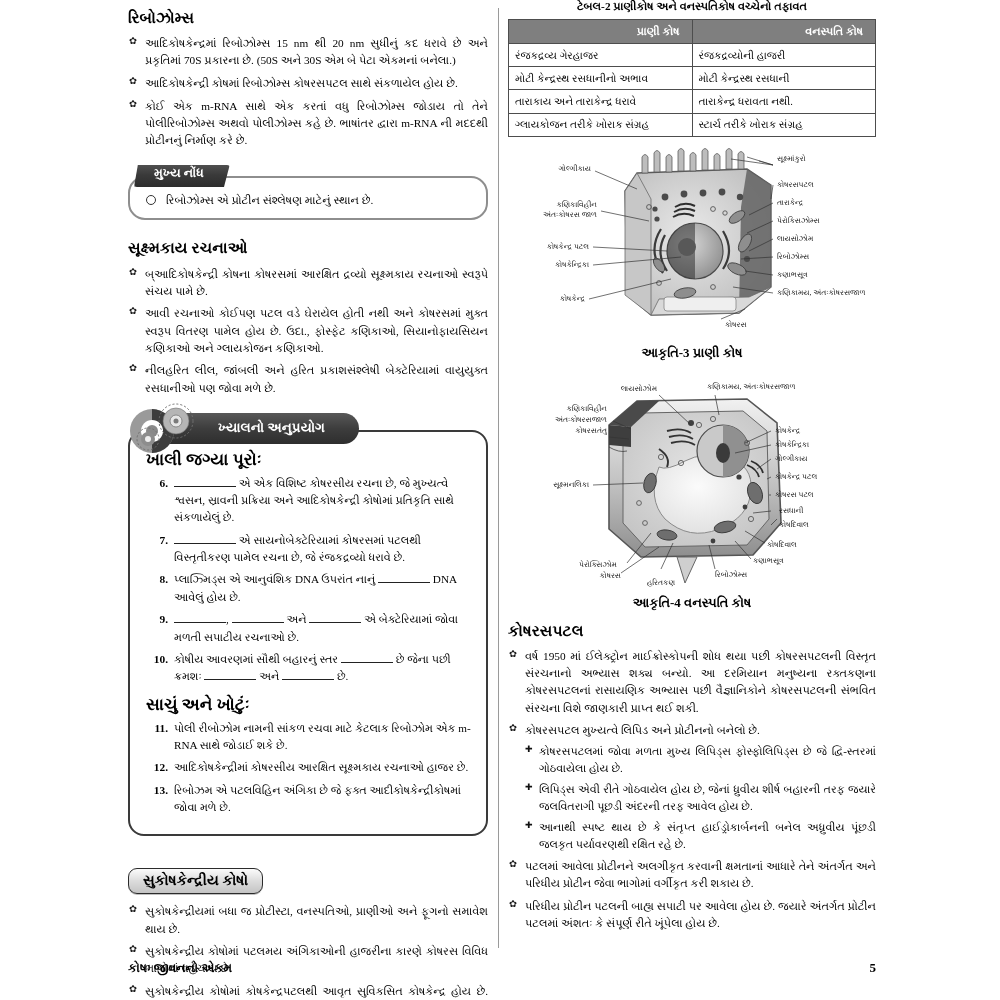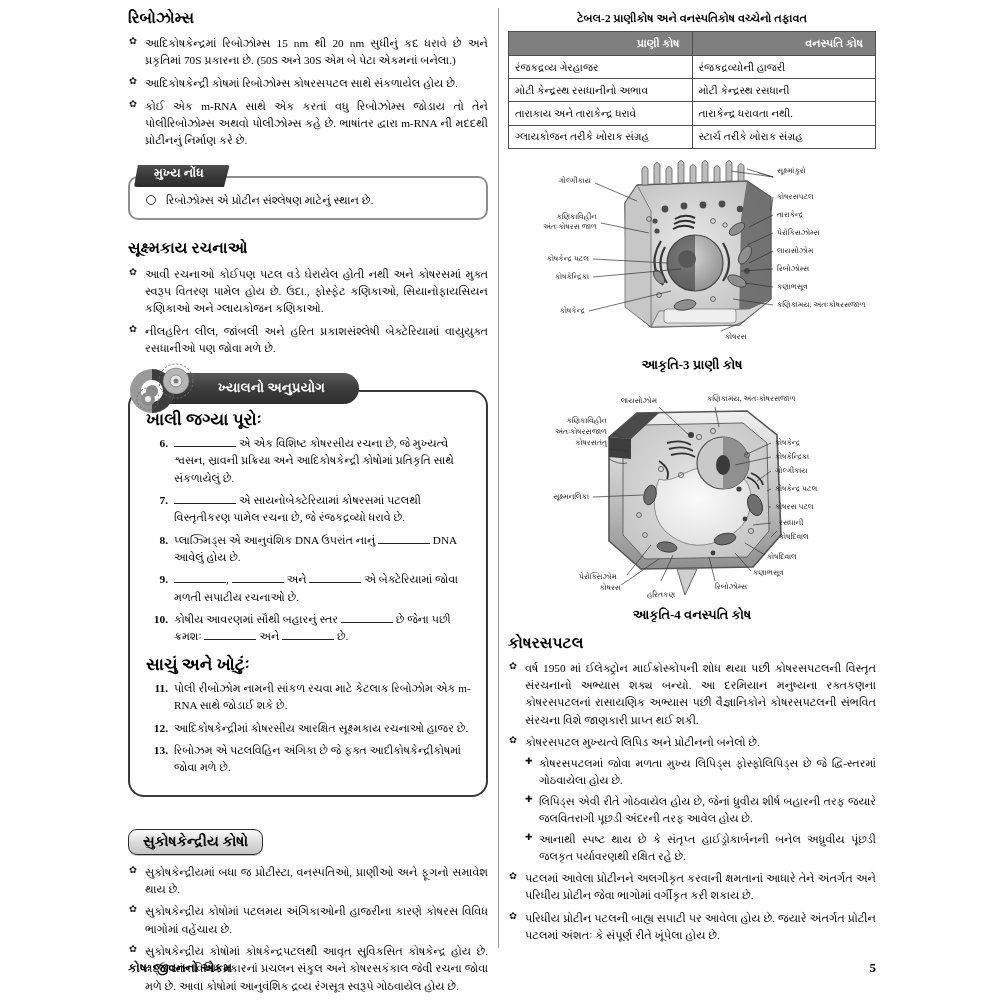--- a/index.html
+++ b/index.html
@@ -9,21 +9,21 @@
     background:#ffffff;
     font-family:"Liberation Serif", serif;
     color:#000;
     position:relative;
     overflow:hidden;
   }
   .page { position:absolute; inset:0; }
 
   
   .col-left  { position:absolute; left:128px;  top:8px;  width:360px; }
-  .col-right { position:absolute; left:508px;  top:12px;  width:368px; }
+  .col-right { position:absolute; left:508px;  top:0;  width:368px; }
   .col-divider {
     position:absolute; left:498px; top:8px; width:1px; height:940px;
     background:#9a9a9a;
   }
 
   
   h2.sec {
     font-size:15.5px; font-weight:bold; margin:0 0 7px 0;
     letter-spacing:.1px; line-height:1.3;
   }
@@ -59,21 +59,21 @@
     color:#fff; font-weight:bold; font-size:12.5px;
     padding:1px 26px 6px 20px;
     border-radius:3px;
     -webkit-clip-path: polygon(4% 0, 100% 0, 94% 100%, 0 100%);
     clip-path: polygon(4% 0, 100% 0, 94% 100%, 0 100%);
     box-shadow:0 2px 0 #b9b9b9;
   }
   .note-body {
     margin-top:-11px;
     border:2px solid #8e8e8e;
-    border-radius:10px;
+    border-radius:17px;
     padding:14px 12px 10px 14px;
     background:#fff;
   }
   .note-line {
     position:relative; padding-left:22px;
     font-size:11.3px; line-height:1.45;
   }
   .note-line::before {
     content:""; position:absolute; left:2px; top:3px;
     width:8px; height:8px; border:1.4px solid #333; border-radius:50%;
@@ -172,20 +172,21 @@
     
     <div class="noteblock">
       <div class="note-tab">મુખ્ય નોંધ</div>
       <div class="note-body">
         <div class="note-line">રિબોઝોમ્સ એ પ્રોટીન સંશ્લેષણ માટેનું સ્થાન છે.</div>
       </div>
     </div>
 
     <h2 class="sec">સૂક્ષ્મકાય રચનાઓ</h2>
     <ul class="bul">
+      <li>બ્આદિકોષકેન્દ્રી કોષના કોષરસમાં આરક્ષિત દ્રવ્યો સૂક્ષ્મકાય રચનાઓ સ્વરૂપે સંચય પામે છે.</li>
       <li>આવી રચનાઓ કોઈપણ પટલ વડે ઘેરાયેલ હોતી નથી અને કોષરસમાં મુક્ત સ્વરૂપ વિતરણ પામેલ હોય છે. ઉદા., ફોસ્ફેટ કણિકાઓ, સિયાનોફાયસિયન કણિકાઓ અને ગ્લાયકોજન કણિકાઓ.</li>
       <li>નીલહરિત લીલ, જાંબલી અને હરિત પ્રકાશસંશ્લેષી બેક્ટેરિયામાં વાયુયુક્ત રસધાનીઓ પણ જોવા મળે છે.</li>
     </ul>
 
     
     <div class="appblock">
       <div class="gear-wrap">
         <svg width="80" height="56" viewBox="0 0 80 56">
           <circle cx="26" cy="30" r="22" fill="#9a9a9a"></circle>
           <path d="M26 8 A22 22 0 0 1 26 52 Z" fill="#3d3d3d"></path>

